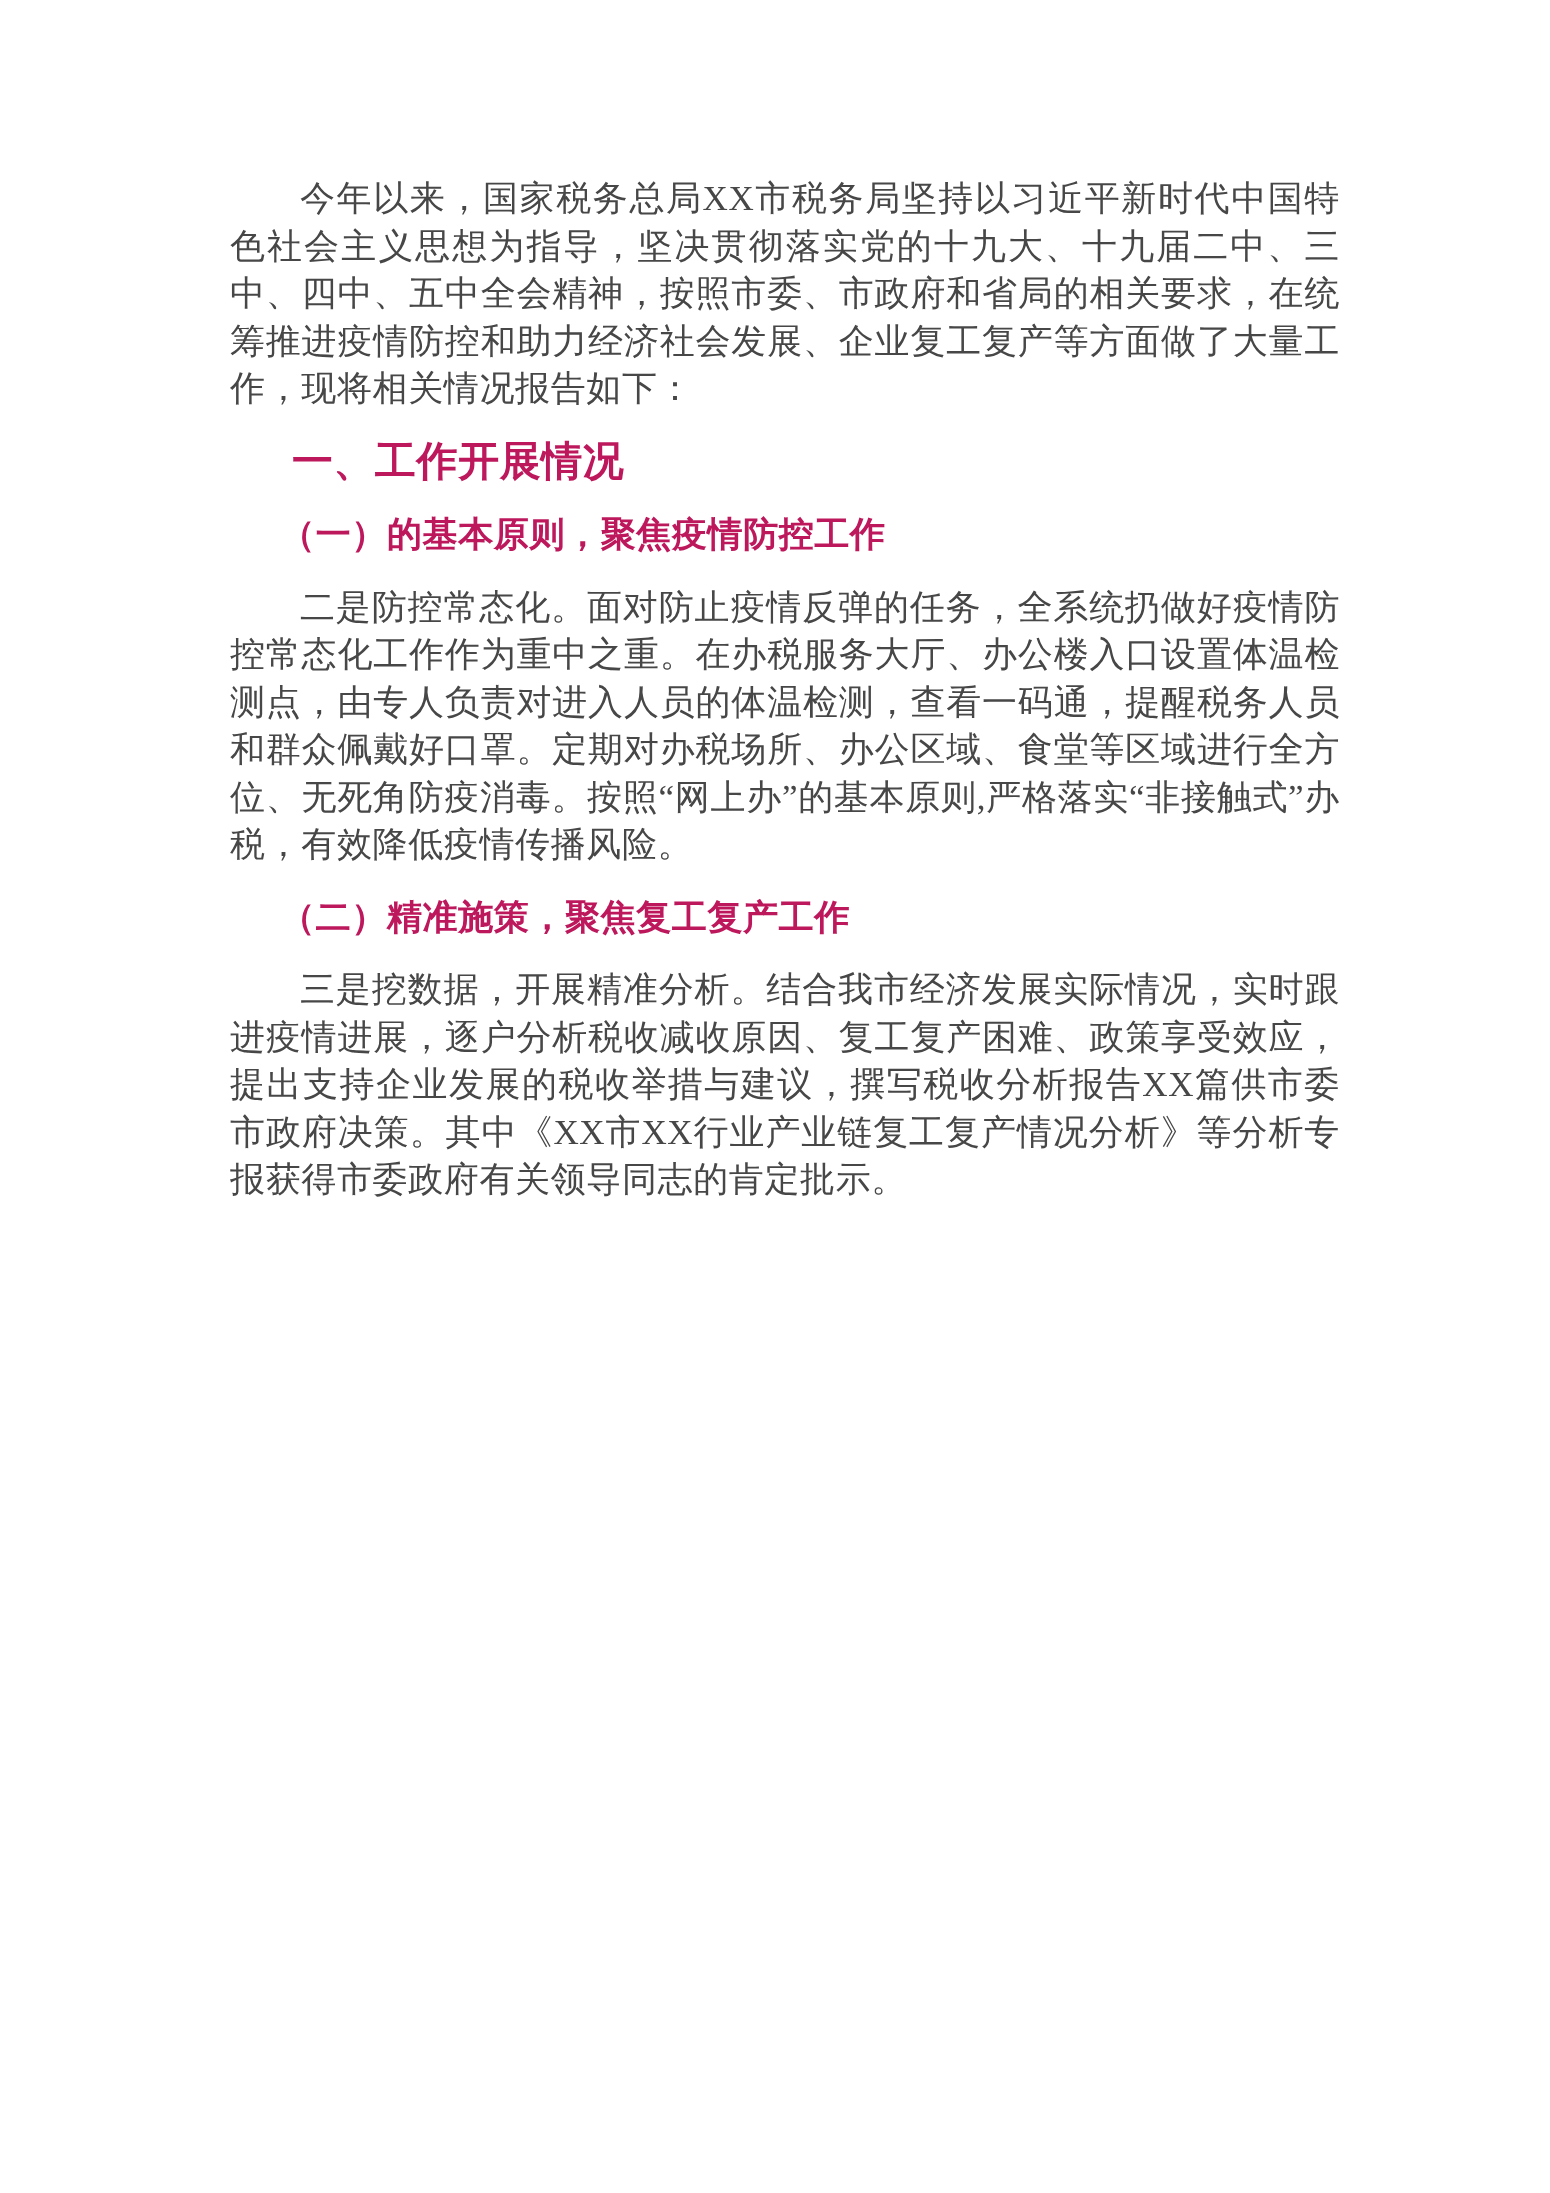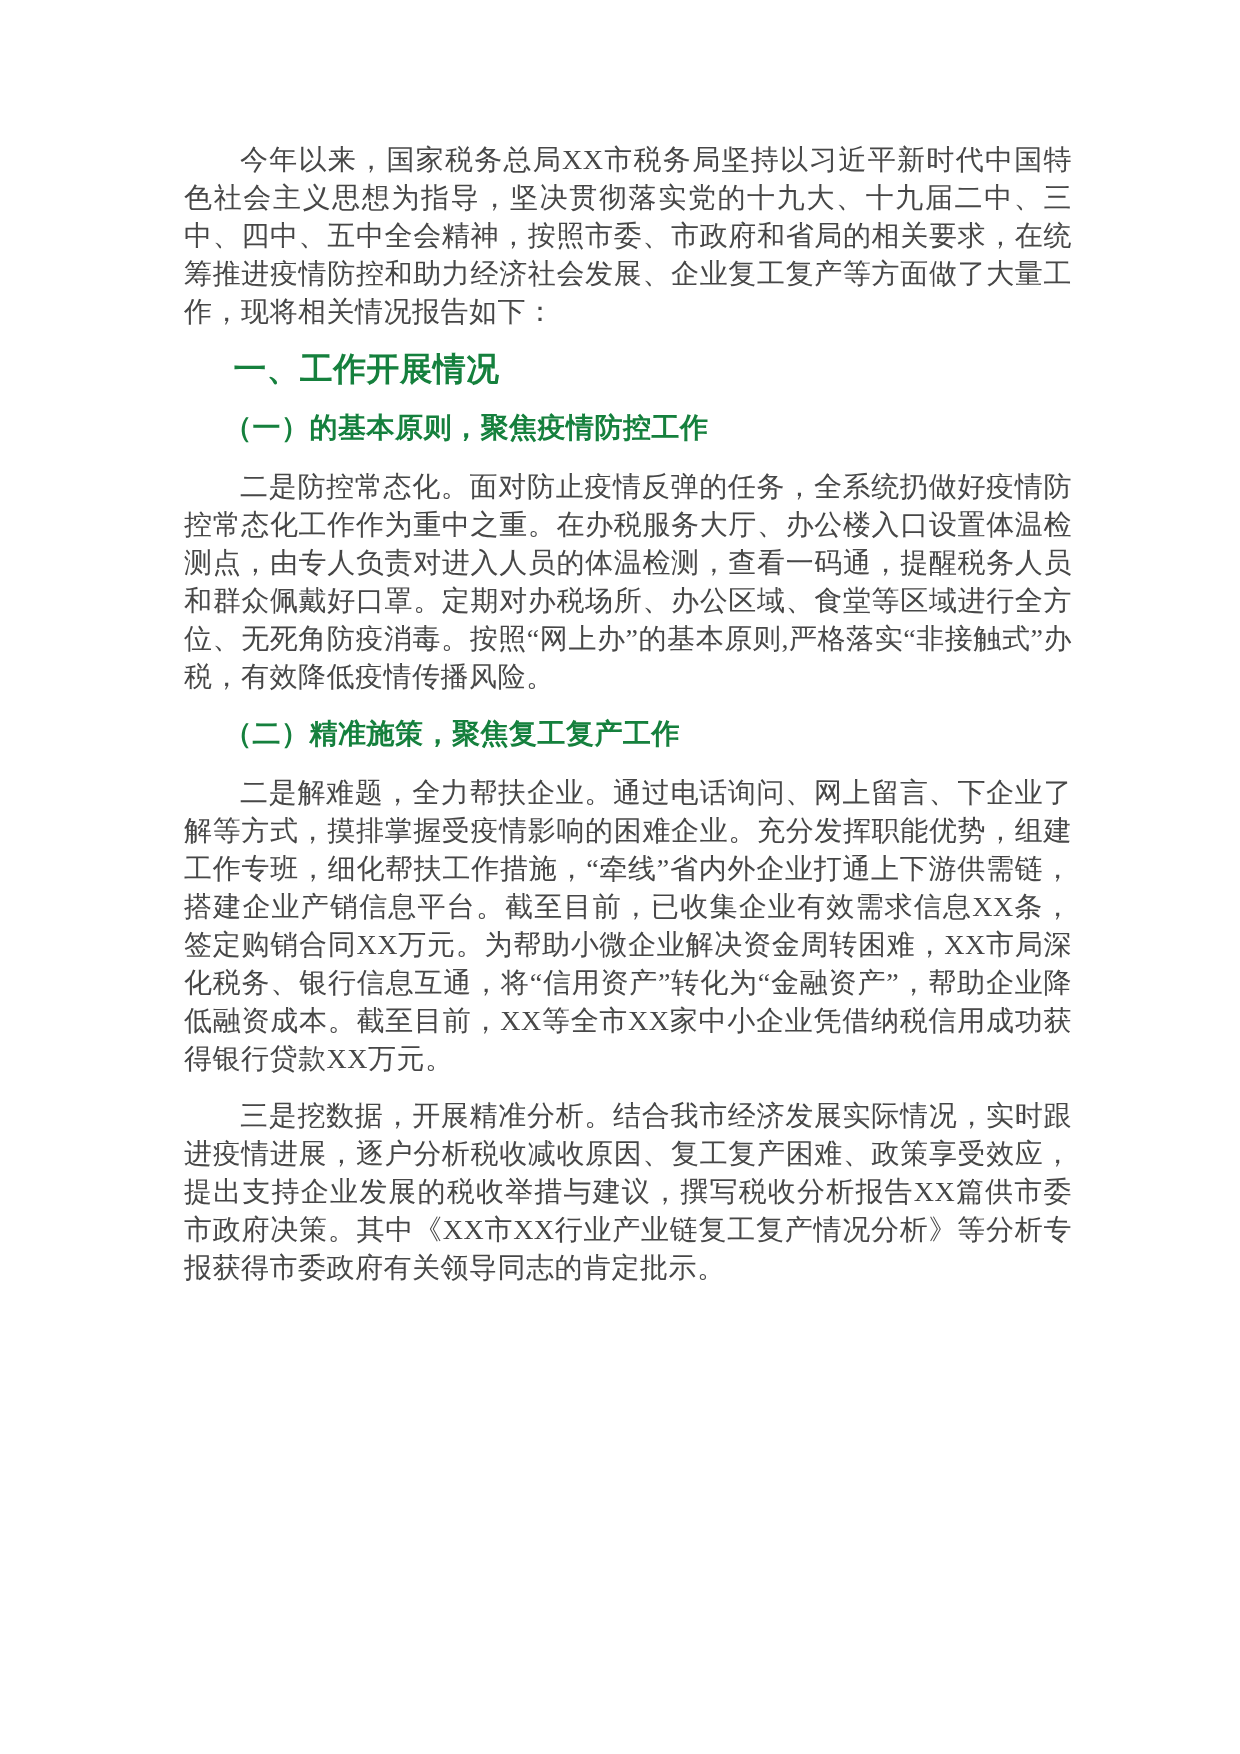--- a/index.html
+++ b/index.html
@@ -21,31 +21,30 @@
   }
   .para {
     margin: 0 0 19px 16px;
     text-indent: 2em;
     text-align: justify;
     letter-spacing: 0.5px;
   }
   .heading1, .heading2 {
     font-family: "Liberation Sans", "DejaVu Sans", sans-serif;
     font-weight: bold;
-    color: #15803d;
+    color: #be185d;
     text-indent: 2em;
     margin: 7px 0 21px 0;
     letter-spacing: 0.5px;
   }
 </style>
 </head>
 <body>
 
 <div class="page">
   <p class="para">今年以来，国家税务总局XX市税务局坚持以习近平新时代中国特色社会主义思想为指导，坚决贯彻落实党的十九大、十九届二中、三中、四中、五中全会精神，按照市委、市政府和省局的相关要求，在统筹推进疫情防控和助力经济社会发展、企业复工复产等方面做了大量工作，现将相关情况报告如下：</p>
   <h3 class="heading1">一、工作开展情况</h3>
   <h4 class="heading2">（一）的基本原则，聚焦疫情防控工作</h4>
   <p class="para">二是防控常态化。面对防止疫情反弹的任务，全系统扔做好疫情防控常态化工作作为重中之重。在办税服务大厅、办公楼入口设置体温检测点，由专人负责对进入人员的体温检测，查看一码通，提醒税务人员和群众佩戴好口罩。定期对办税场所、办公区域、食堂等区域进行全方位、无死角防疫消毒。按照“网上办”的基本原则,严格落实“非接触式”办税，有效降低疫情传播风险。</p>
   <h4 class="heading2">（二）精准施策，聚焦复工复产工作</h4>
-  <p class="para">二是解难题，全力帮扶企业。通过电话询问、网上留言、下企业了解等方式，摸排掌握受疫情影响的困难企业。充分发挥职能优势，组建工作专班，细化帮扶工作措施，“牵线”省内外企业打通上下游供需链，搭建企业产销信息平台。截至目前，已收集企业有效需求信息XX条，签定购销合同XX万元。为帮助小微企业解决资金周转困难，XX市局深化税务、银行信息互通，将“信用资产”转化为“金融资产”，帮助企业降低融资成本。截至目前，XX等全市XX家中小企业凭借纳税信用成功获得银行贷款XX万元。</p>
   <p class="para">三是挖数据，开展精准分析。结合我市经济发展实际情况，实时跟进疫情进展，逐户分析税收减收原因、复工复产困难、政策享受效应，提出支持企业发展的税收举措与建议，撰写税收分析报告XX篇供市委市政府决策。其中《XX市XX行业产业链复工复产情况分析》等分析专报获得市委政府有关领导同志的肯定批示。</p>
 
 </div>
 
 </body></html>

